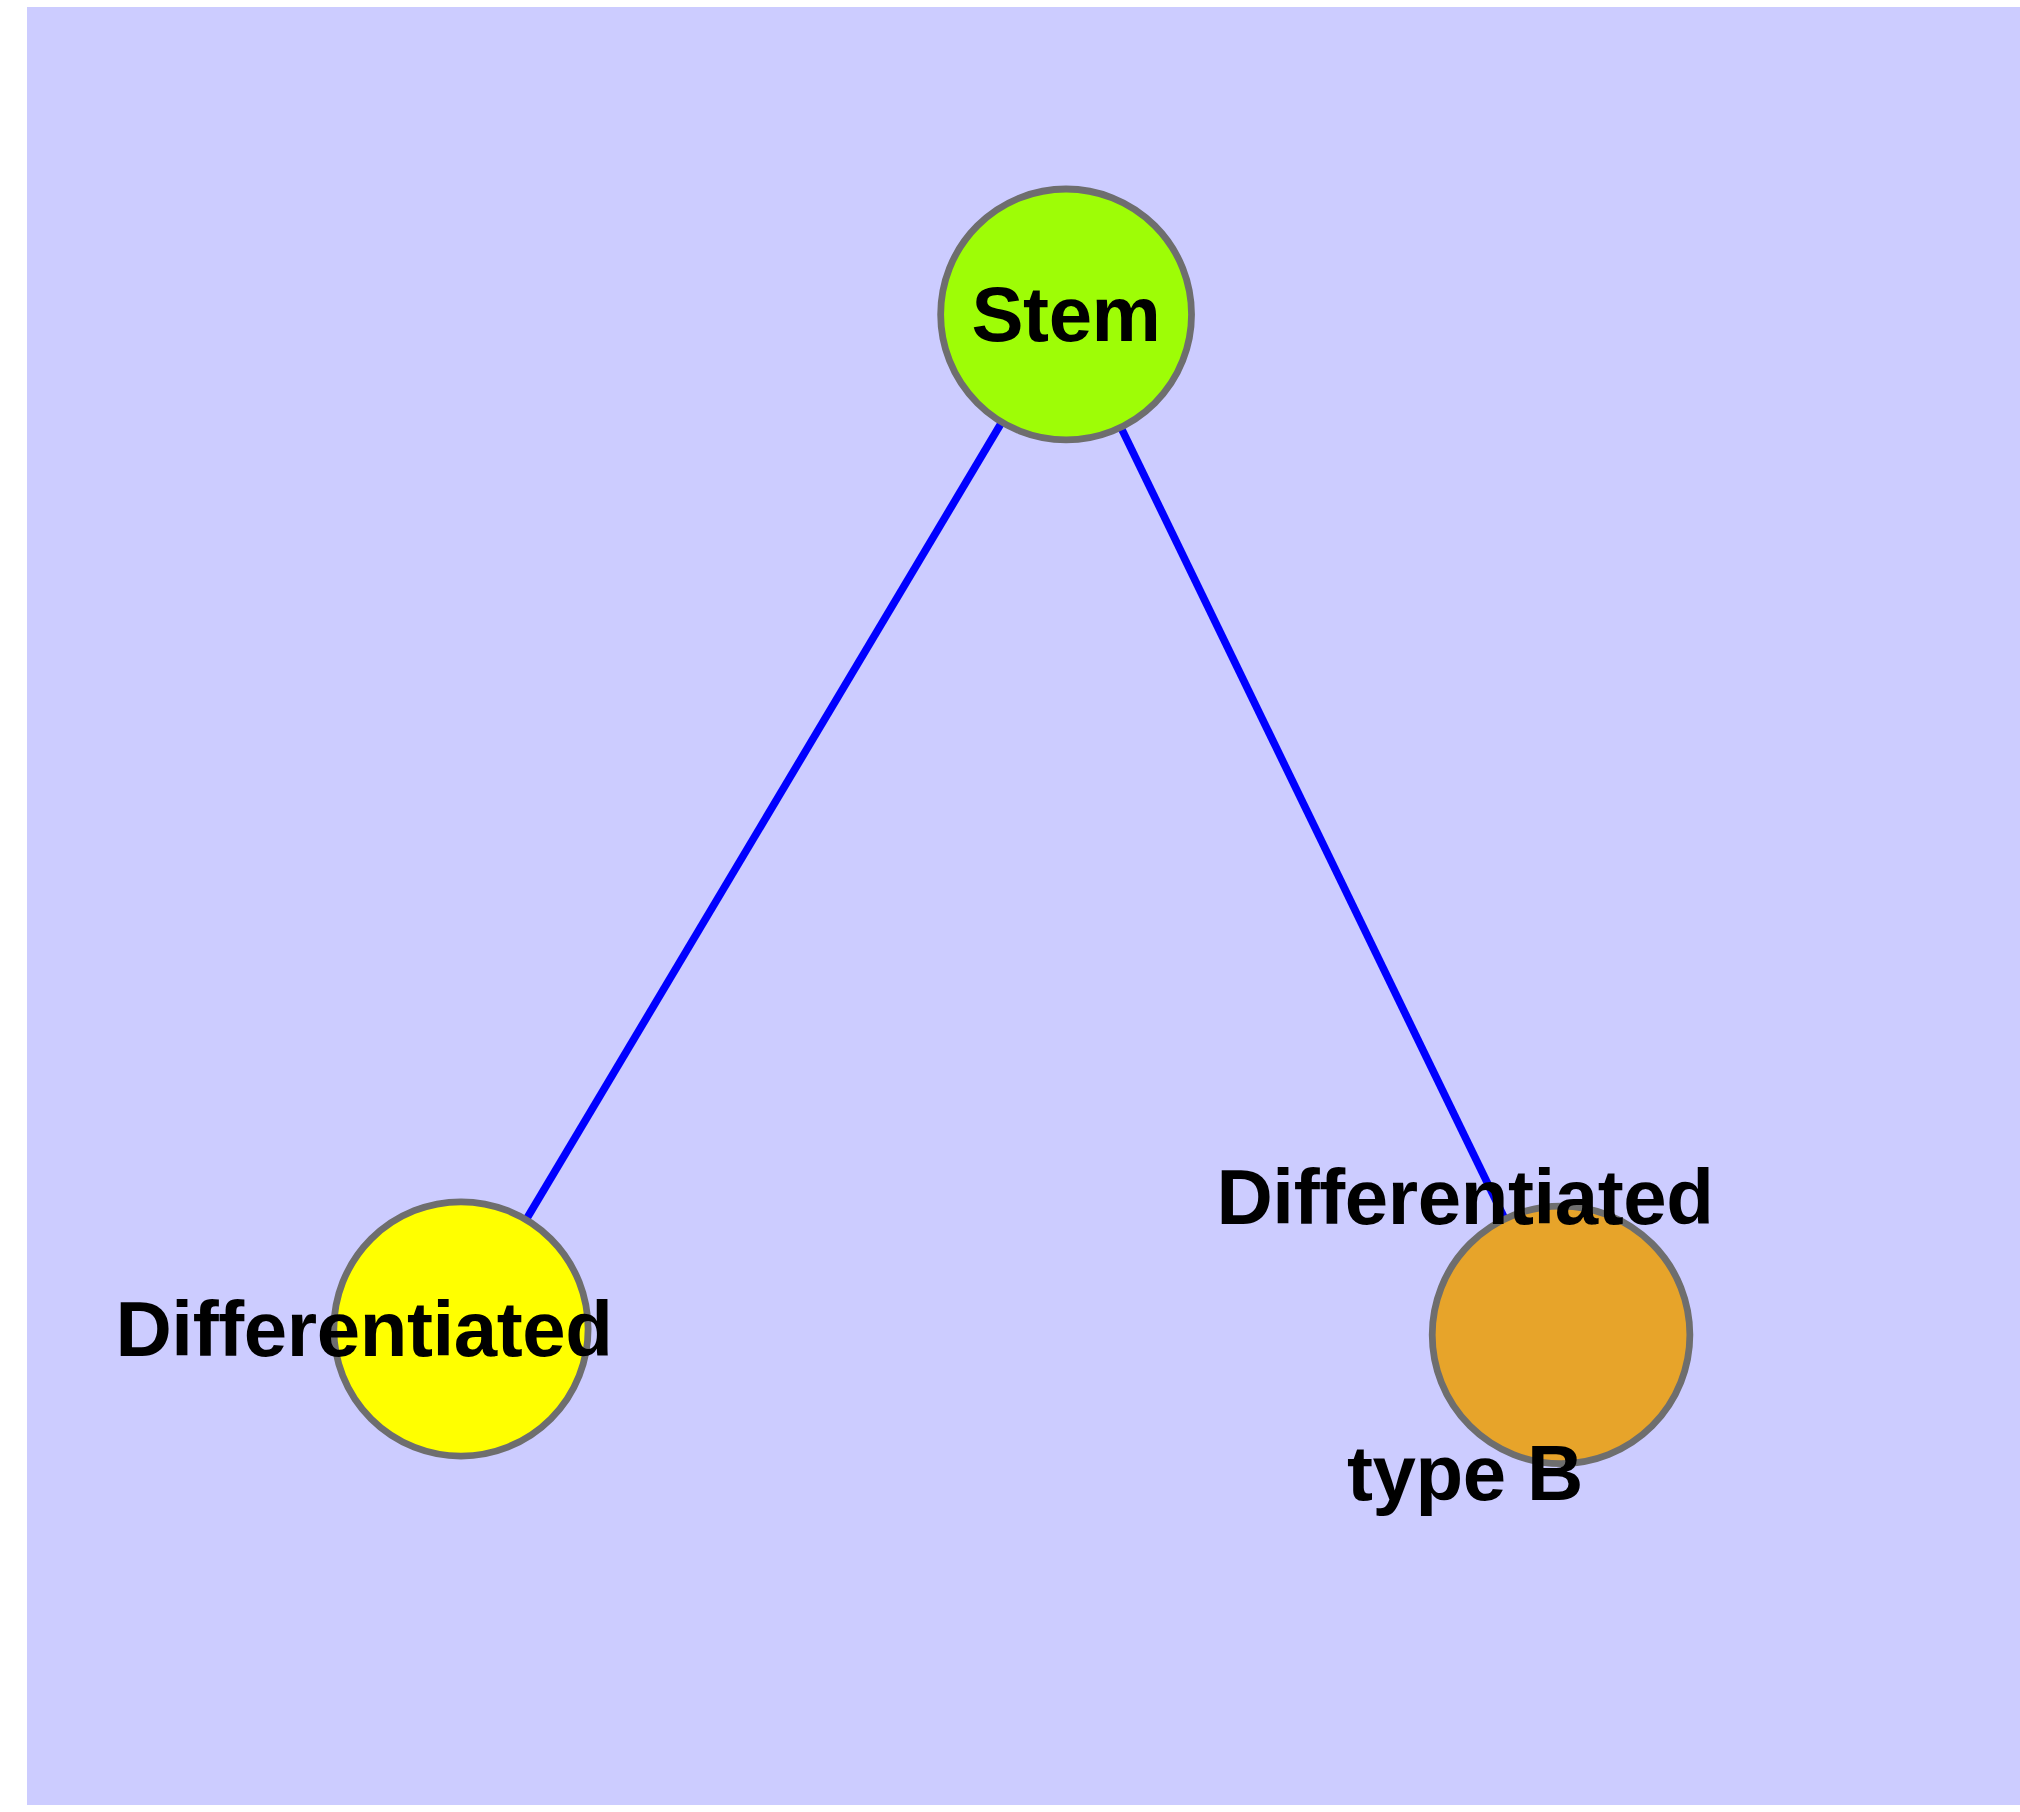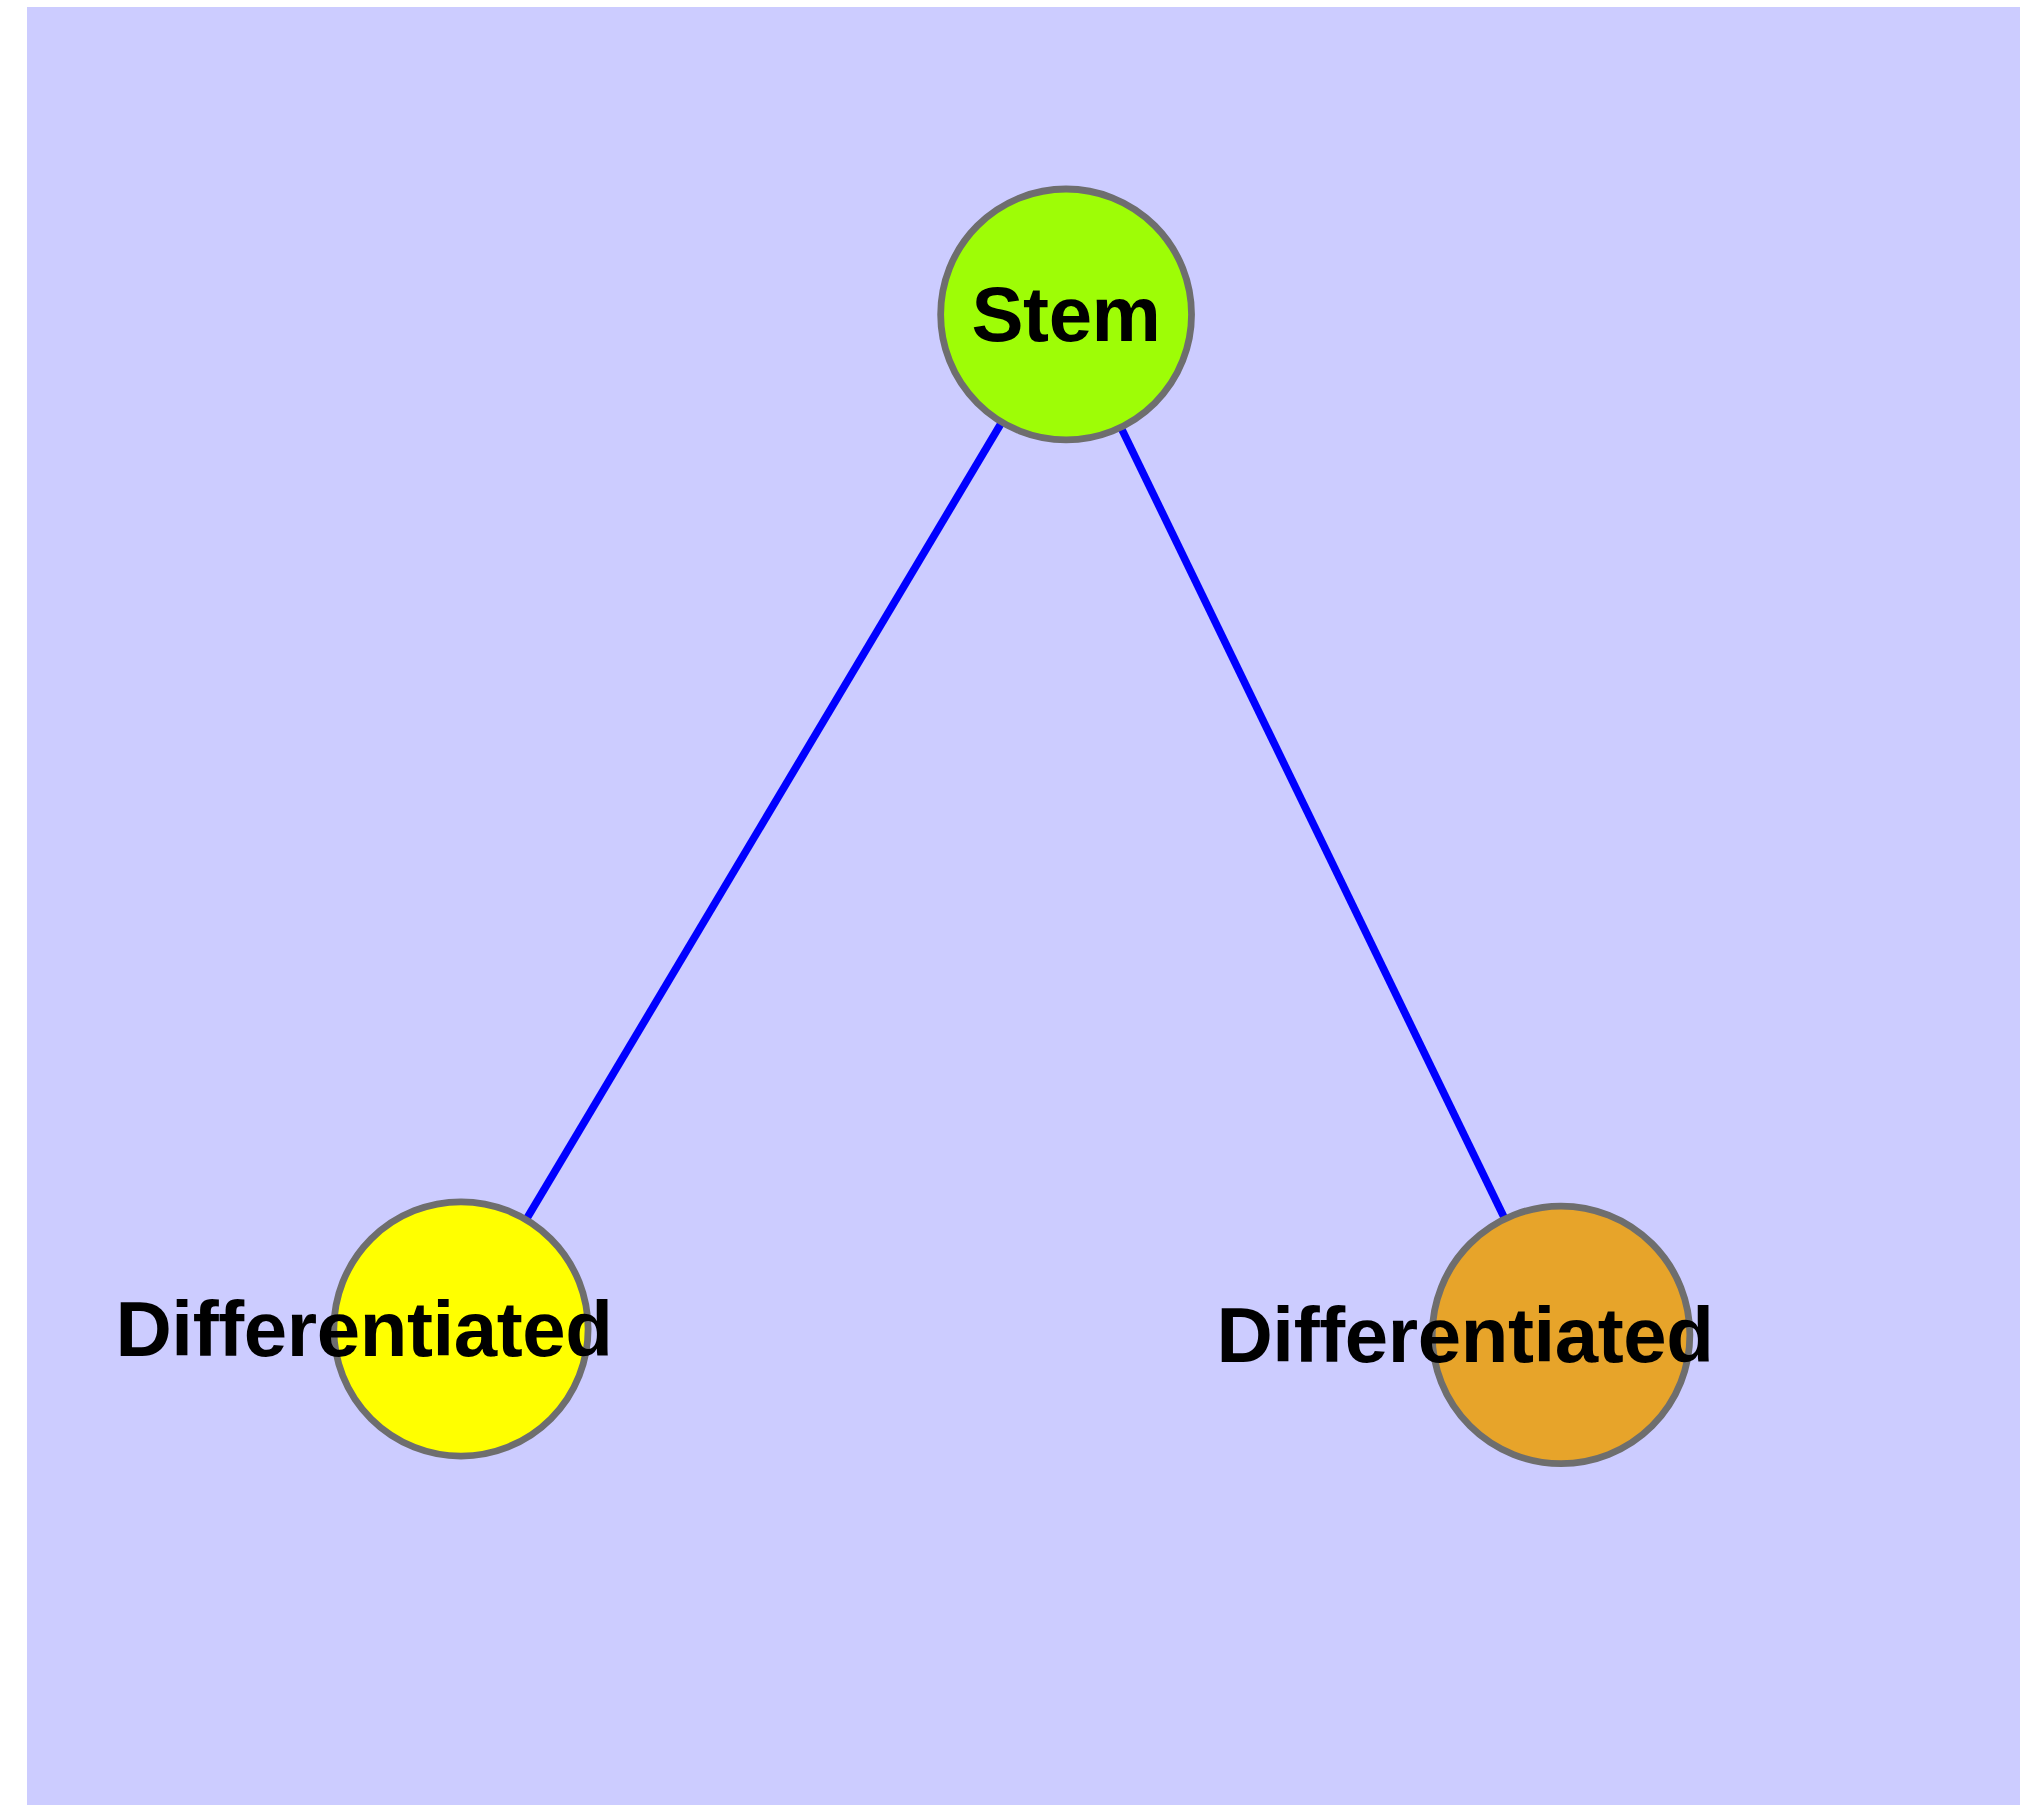--- a/index.html
+++ b/index.html
@@ -82,16 +82,17 @@
   <div class="node-label" style="left:1046px; top:314px;">
     <div>Stem</div>
   </div>
 
   <div class="node-label" style="left:344px; top:1329px;">
     <div>Differentiated</div>
   </div>
 
   <div class="node-label" style="left:1445px; top:1335px;">
     <div>Differentiated</div>
+    <div>type B</div>
   </div>
 
 </div>
 
 
 </body></html>

